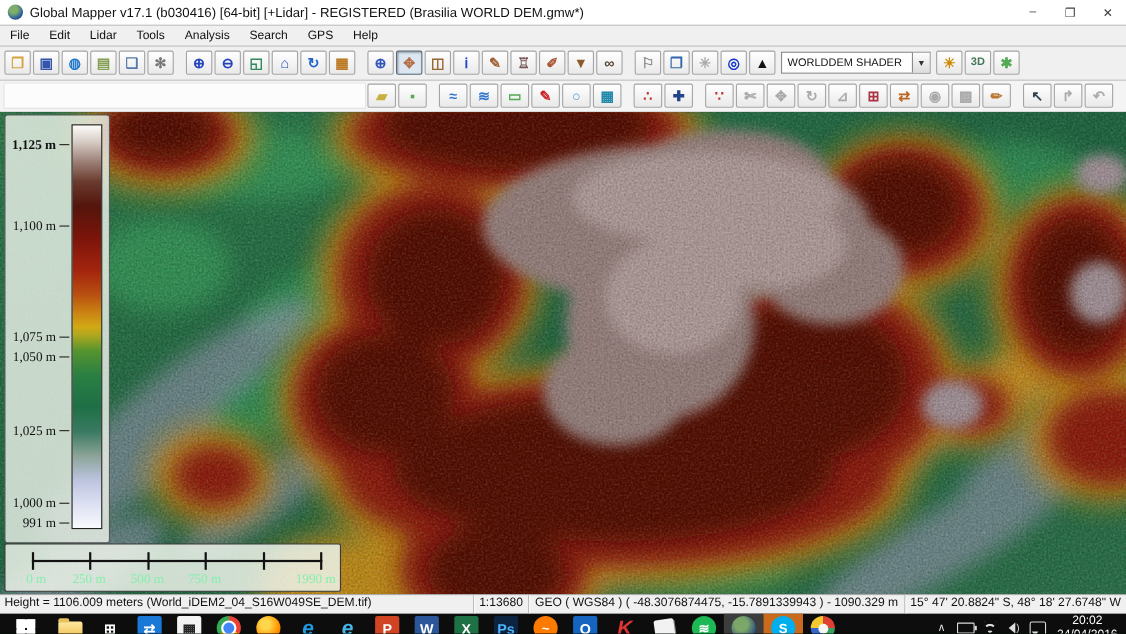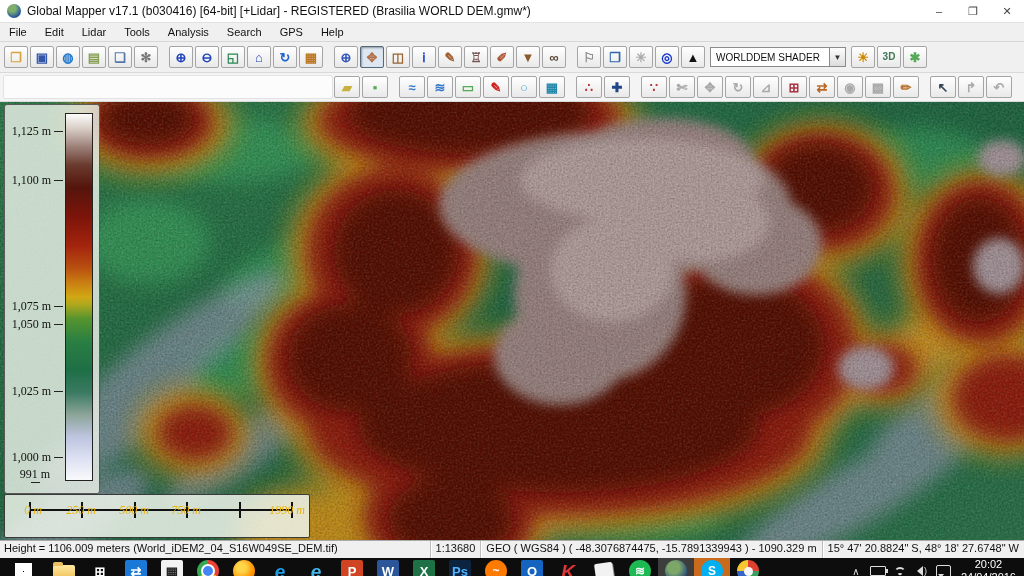--- a/index.html
+++ b/index.html
@@ -59,22 +59,22 @@
   .lgl{position:absolute;left:0;width:60px;height:16px;display:flex;
     align-items:center;justify-content:flex-end;}
   .lgl .t{font-size:12px;color:#111;white-space:nowrap;}
   .lgl .dash{width:9px;border-top:1px solid #222;margin:0 2px 0 3px;}
 
   .scalebar{position:absolute;left:4px;top:392px;width:306px;height:44px;
     background:rgba(238,244,235,.85);border:1px solid #3a3a3a;border-radius:2px;
     box-sizing:border-box;font-family:"Liberation Serif",serif;}
   .sb-line{position:absolute;left:24px;top:14px;width:264px;border-top:2px solid #111;}
   .sb-tick{position:absolute;top:7px;width:2px;height:16px;background:#111;}
-  .sb-label{position:absolute;top:8px;transform:translateX(-50%);font-size:12px;color:#eab308;
-    white-space:nowrap;font-style:italic;}
+  .sb-label{position:absolute;top:24px;transform:translateX(-50%);font-size:12px;color:#86efac;
+    white-space:nowrap;}
 
   
   .statusbar{height:17px;background:#f0f0f0;border-top:1px solid #a9a9a9;
     display:flex;align-items:stretch;font-size:11px;color:#111;flex:0 0 auto;}
   .st-left{flex:1;padding:1px 4px;white-space:nowrap;overflow:hidden;}
   .st-pane{border-left:1px solid #bdbdbd;box-shadow:inset 1px 0 0 #fff;
     padding:1px 5px;white-space:nowrap;}
 
   
   .taskbar{height:31px;background:#0d0d0d;display:flex;align-items:stretch;flex:1;}
@@ -531,26 +531,26 @@
       </g>
 
       <rect x="0" y="0" width="1024" height="438" filter="url(#spkd)" opacity=".22"></rect>
       <rect x="0" y="0" width="1024" height="438" filter="url(#spkw)" opacity=".14"></rect>
     </svg>
 
     <div class="legend">
       <div class="legend-bar" style="background:linear-gradient(180deg,#fdfcfa 0%,#d8cdc6 4%,#9c8078 9%,#6b3a2e 14%,#54150c 20%,#7c140a 28%,#a3240e 36%,#b84f10 42%,#c97d12 46%,#d2a814 50%,#b0a81e 52%,#55942e 56%,#2a7f42 62%,#1e6f46 70%,#3a7a62 76%,#8aa396 82%,#bcc3de 88%,#dde0f2 94%,#f8fafc 100%)"></div>
       <div>
 
-          <div class="lgl" style="top: 18px;">
+          <div class="lgl" style="top: 18px; font-weight: bold;">
             <span class="t">1,125 m</span>
             <span class="dash"></span>
           </div>
 
-          <div class="lgl" style="top: 67px;">
+          <div class="lgl" style="top: 92px;">
             <span class="t">1,100 m</span>
             <span class="dash"></span>
           </div>
 
           <div class="lgl" style="top: 145px; margin-top: 48px;">
             <span class="t">1,075 m</span>
             <span class="dash"></span>
           </div>
 
           <div class="lgl" style="top: 211px;">
@@ -561,21 +561,21 @@
           <div class="lgl" style="top: 278px;">
             <span class="t">1,025 m</span>
             <span class="dash"></span>
           </div>
 
           <div class="lgl" style="top: 344px;">
             <span class="t">1,000 m</span>
             <span class="dash"></span>
           </div>
 
-          <div class="lgl" style="top: 362px; flex-direction: column;">
+          <div class="lgl" style="top: 362px;">
             <span class="t">991 m</span>
             <span class="dash"></span>
           </div>
         </div>
     </div>
 
     <div class="scalebar">
       <div class="sb-line"></div>
       <div>
 

